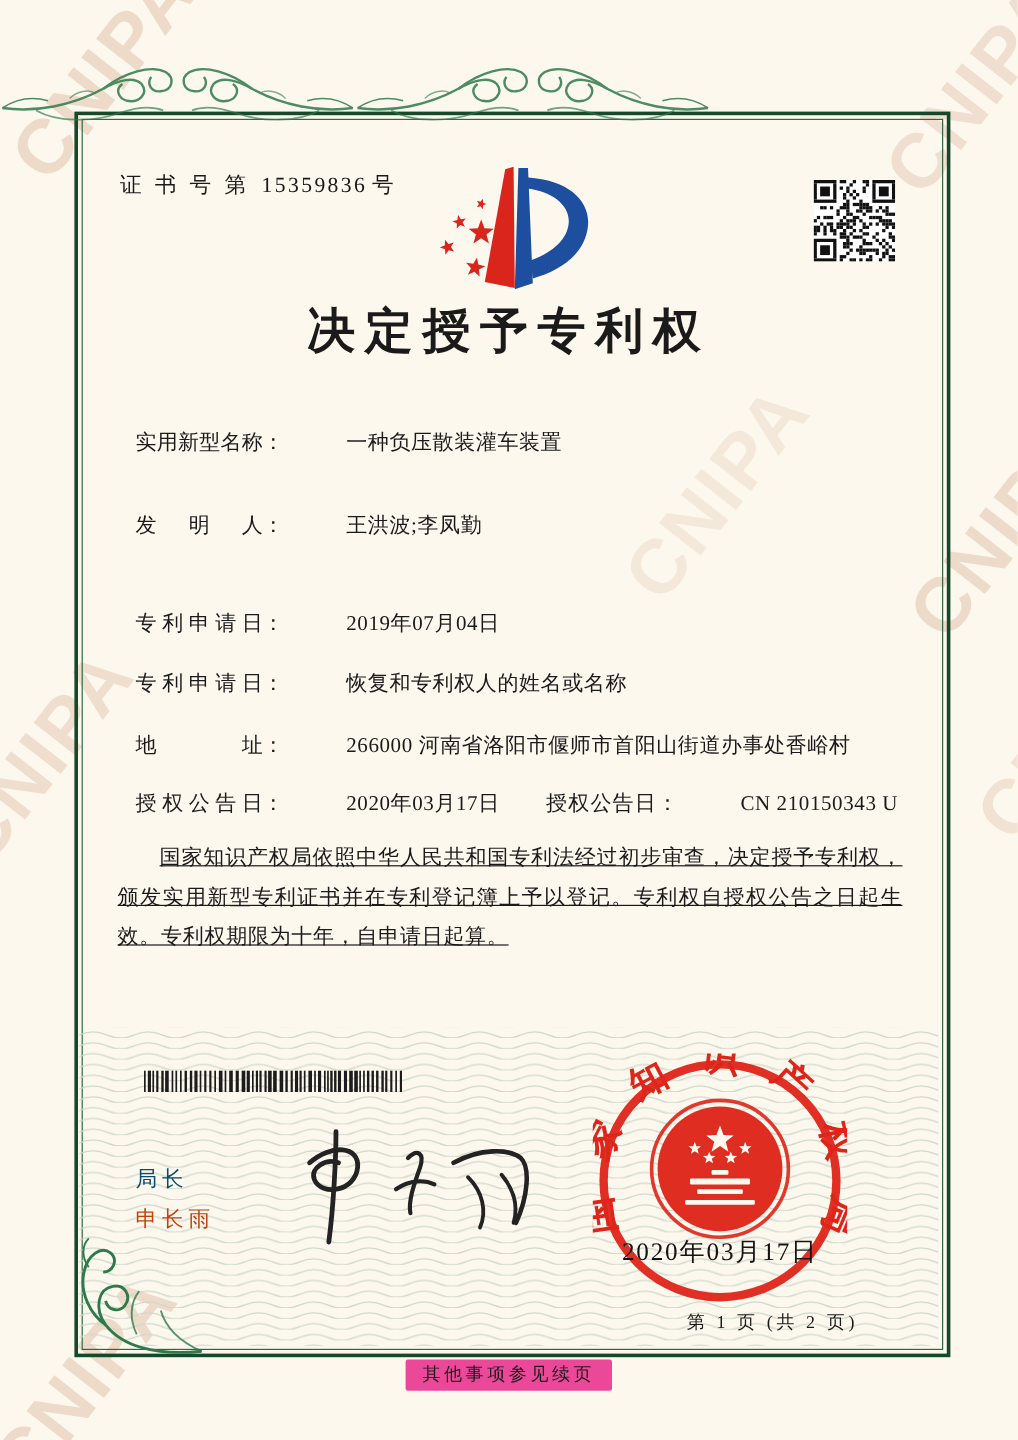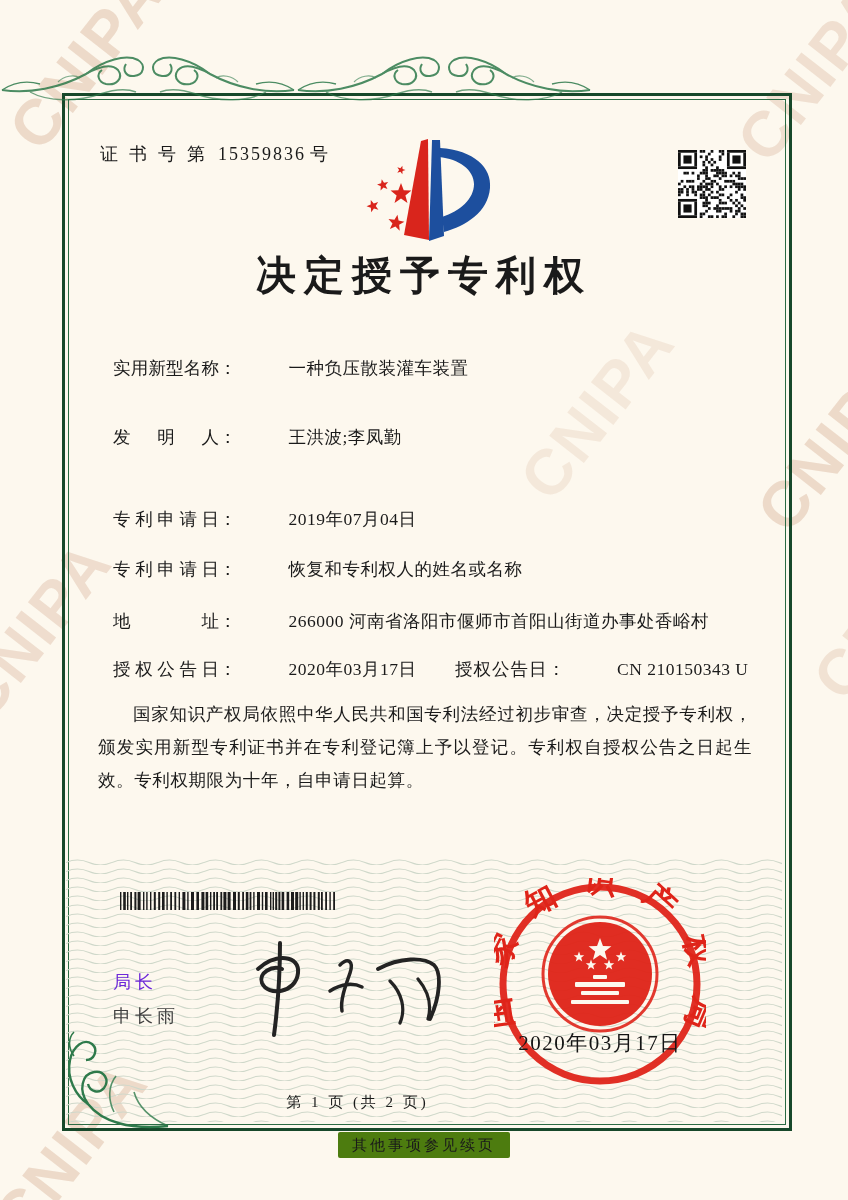--- a/index.html
+++ b/index.html
@@ -43,34 +43,34 @@
 
   .field-row{position:absolute;left:113px;width:660px;font-size:17.5px;white-space:nowrap;}
   .flabel{display:inline-block;width:106px;text-align:justify;text-align-last:justify;vertical-align:bottom;}
   .fcolon{display:inline-block;margin-right:8px;}
   .fvalue{letter-spacing:.5px;margin-left:44px;}
   .grant-no{position:absolute;left:342px;top:0;}
   .grant-no .flabel{width:auto;text-align:left;text-align-last:auto;letter-spacing:1px;}
 
   .body-text{position:absolute;left:98px;top:698px;width:654px;font-size:17.5px;
              line-height:33px;text-align:justify;}
-  .body-text p{margin:0;text-indent:2em;letter-spacing:.6px;}
+  .body-text p{margin:0;text-indent:2em;letter-spacing:.6px;text-decoration:underline;}
 
   .barcode{position:absolute;left:120px;top:892px;width:216px;height:18px;}
 
-  .director-title{position:absolute;left:113px;top:970px;font-size:18px;letter-spacing:4px;color:#6d28d9;}
-  .director-name{position:absolute;left:113px;top:1004px;font-size:18px;letter-spacing:4px;color:#404040;}
+  .director-title{position:absolute;left:113px;top:970px;font-size:18px;letter-spacing:4px;color:#0c4a6e;}
+  .director-name{position:absolute;left:113px;top:1004px;font-size:18px;letter-spacing:4px;color:#c2410c;}
   .signature{position:absolute;left:228px;top:935px;width:220px;height:110px;}
 
   .seal{position:absolute;left:494px;top:878px;width:212px;height:212px;z-index:6;}
 
-  .page-info{position:absolute;left:0;top:1093px;width:715px;text-align:center;
+  .page-info{position:absolute;left:0;top:1093px;width:715px;text-align:right;
              font-size:15px;letter-spacing:3px;}
   .continuation{position:absolute;left:0;top:1136px;width:848px;text-align:center;font-size:15px;}
-  .continuation span{background:#4d7c0f;padding:5px 14px;letter-spacing:3px;border-radius:2px;}
+  .continuation span{background:#ec4899;padding:5px 14px;letter-spacing:3px;border-radius:2px;}
 </style>
 </head>
 <body>
 
 <div class="page">
 
   <span class="wm wm1">CNIPA</span>
   <span class="wm wm2">CNIPA</span>
   <span class="wm wm3">CNIPA</span>
   <span class="wm wm4">CNIPA</span>

